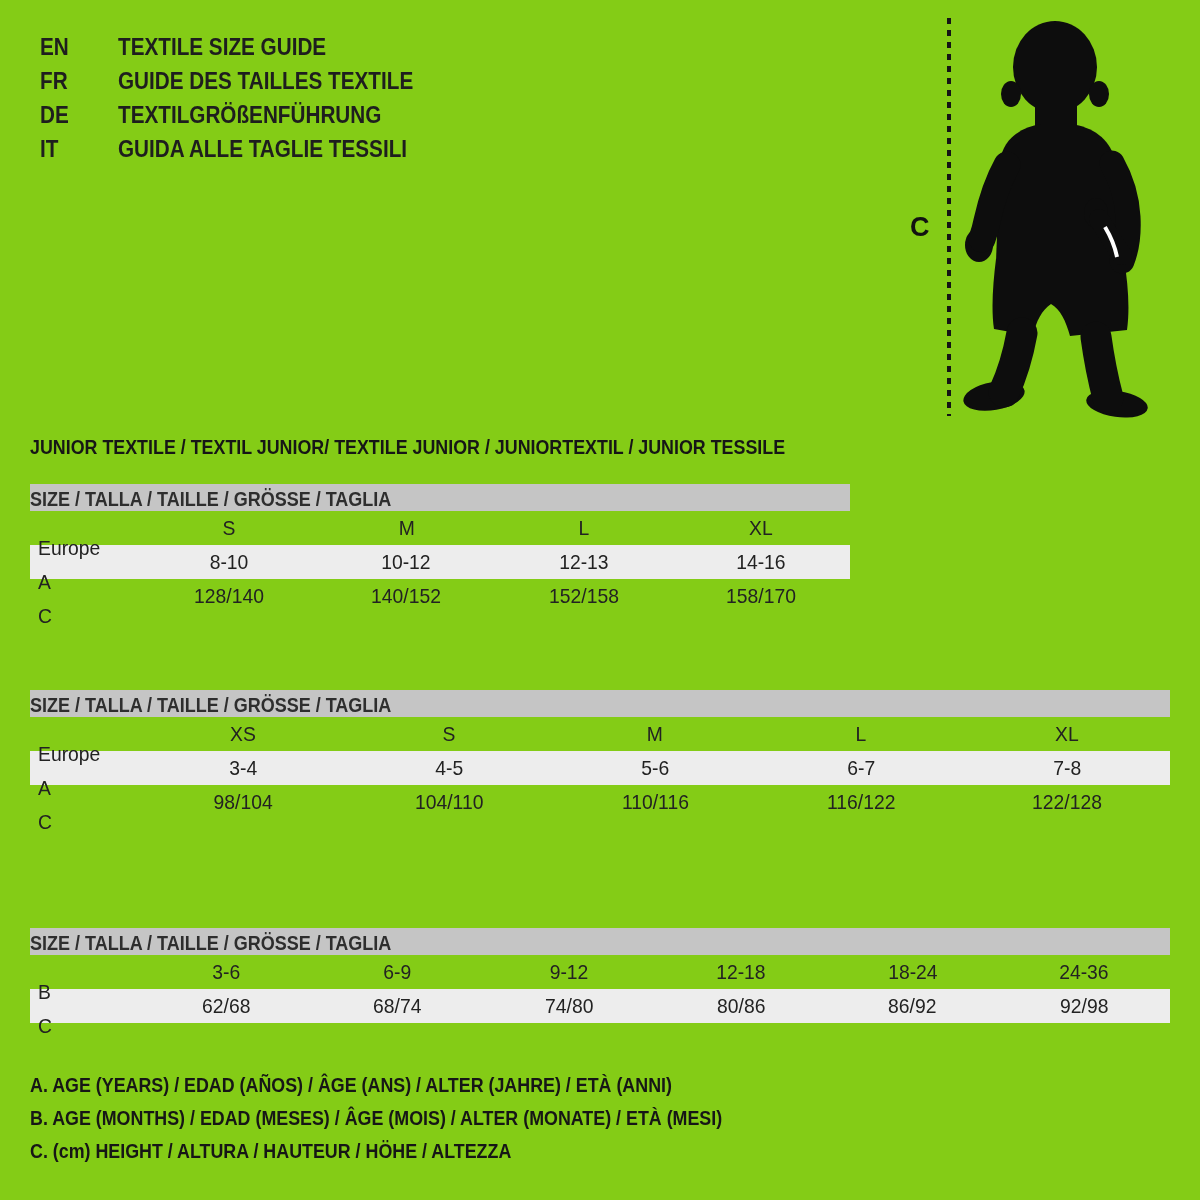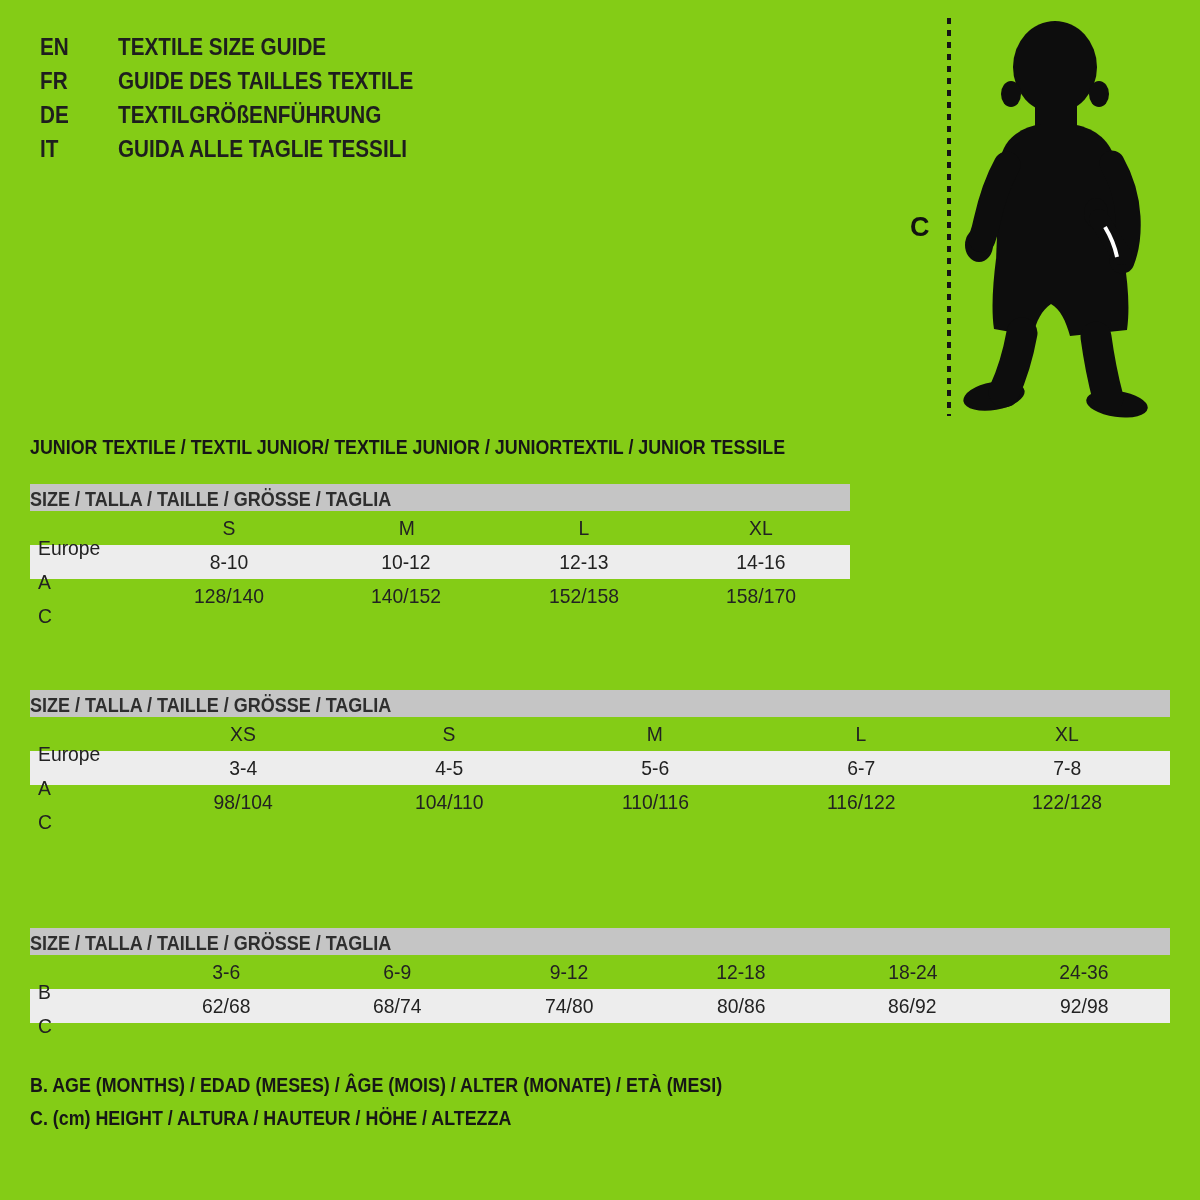--- a/index.html
+++ b/index.html
@@ -181,17 +181,18 @@
       <span class="tcell"><span class="cc">62/68</span></span>
       <span class="tcell"><span class="cc">68/74</span></span>
       <span class="tcell"><span class="cc">74/80</span></span>
       <span class="tcell"><span class="cc">80/86</span></span>
       <span class="tcell"><span class="cc">86/92</span></span>
       <span class="tcell"><span class="cc">92/98</span></span>
     </div>
   </div>
 
   <div class="legend">
+    <div class="legend-line"><span class="cx">A. AGE (YEARS) / EDAD (AÑOS) / ÂGE (ANS) / ALTER (JAHRE) / ETÀ (ANNI)</span></div>
     <div class="legend-line"><span class="cx">B. AGE (MONTHS) / EDAD (MESES) / ÂGE (MOIS) / ALTER (MONATE) / ETÀ (MESI)</span></div>
     <div class="legend-line"><span class="cx">C. (cm) HEIGHT / ALTURA / HAUTEUR / HÖHE / ALTEZZA</span></div>
   </div>
 
 </div>
 
 </body></html>

